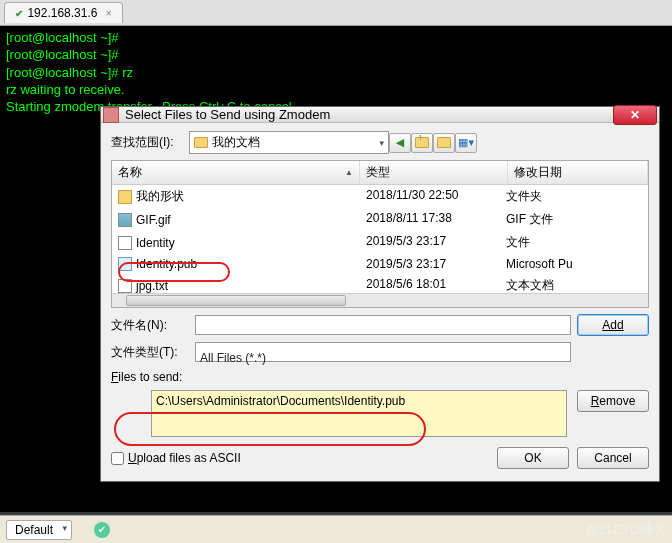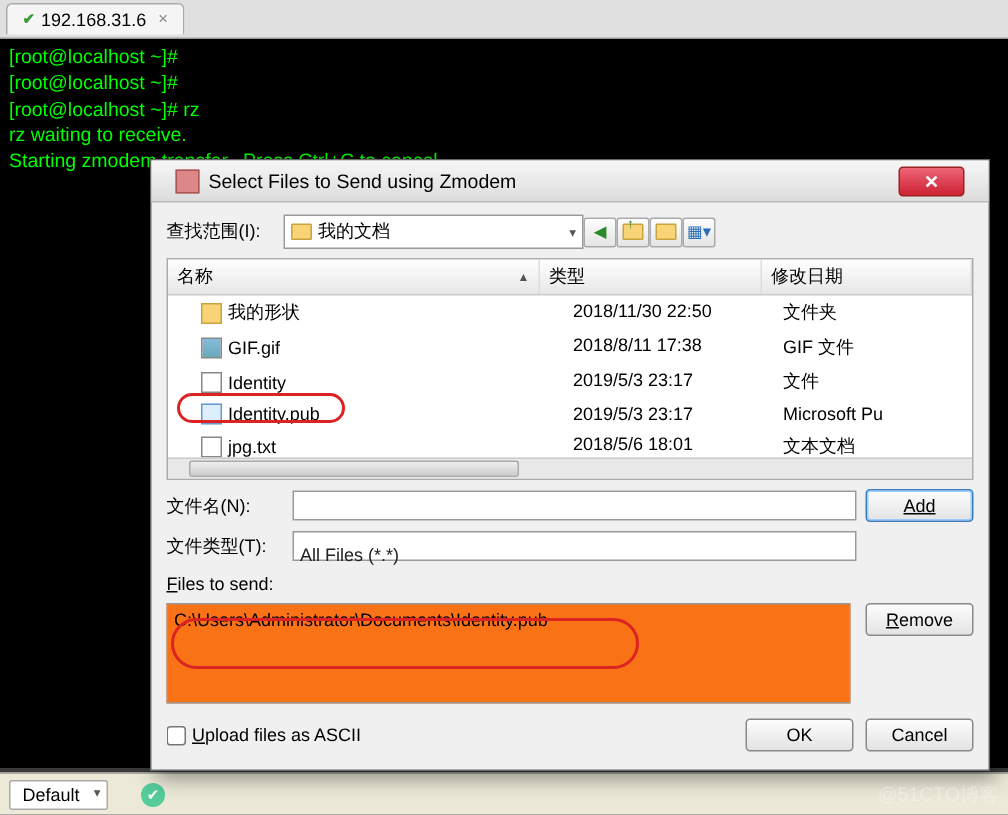--- a/index.html
+++ b/index.html
@@ -11,41 +11,41 @@
 .tab .close-x { color: #888; font-size: 11px; margin-left: 4px; cursor: pointer; }
 
 .terminal { background: #000; color: #00ff00; font-family: "Courier New", monospace; font-size: 13px; padding: 4px 6px; height: 486px; white-space: pre; line-height: 1.25; }
 
 .status-bar { position: absolute; bottom: 0; left: 0; right: 0; height: 28px; background: #ece9d8; border-top: 1px solid #aaa; display: flex; align-items: center; padding: 0 6px; gap: 22px; font-size: 12px; }
 .status-dd { background: #fff; border: 1px solid #aaa; padding: 2px 18px 2px 8px; border-radius: 2px; position: relative; }
 .status-dd:after { content: "▾"; position: absolute; right: 4px; top: 2px; font-size: 9px; color: #555; }
 .status-icon { width: 16px; height: 16px; background: #5c9; border-radius: 50%; display: flex; align-items: center; justify-content: center; color: #fff; font-size: 10px; }
 
 .dialog { position: absolute; top: 106px; left: 100px; width: 560px; background: #f0f0f0; border: 1px solid #666; box-shadow: 4px 4px 14px rgba(0,0,0,.45); }
-.titlebar { background: linear-gradient(#f7f7f7, #dcdcdc); border-bottom: 1px solid #bbb; height: 28px; display: flex; align-items: center; padding: 0 16px; font-size: 13px; }
+.titlebar { background: linear-gradient(#f7f7f7, #dcdcdc); border-bottom: 1px solid #bbb; height: 16px; display: flex; align-items: center; padding: 0 2px; font-size: 13px; }
 .titlebar .icon { width: 16px; height: 16px; background: #d88; margin-right: 6px; border: 1px solid #a55; }
 .titlebar .title-text { flex: 1; }
 .titlebar .close-btn { width: 44px; height: 20px; background: linear-gradient(#e67,#c23); border: 1px solid #922; border-radius: 3px; color: #fff; display: flex; align-items: center; justify-content: center; font-size: 12px; font-weight: bold; }
 
 .dlg-body { padding: 8px 10px; font-size: 12px; }
 .row { display: flex; align-items: center; gap: 0; margin-bottom: 6px; }
 .row label { min-width: 78px; }
 .lookin-select { flex: 1; max-width: 200px; background: #fff; border: 1px solid #999; padding: 2px 4px; display: flex; align-items: center; gap: 4px; }
 .folder-ico { width: 14px; height: 11px; background: #f8d477; border: 1px solid #c9a43b; border-radius: 1px; display: inline-block; }
 .mini-btn { width: 22px; height: 20px; border: 1px solid #aaa; background: linear-gradient(#fefefe,#e4e4e4); border-radius: 2px; display: flex; align-items: center; justify-content: center; font-size: 11px; color: #333; }
 .green-arrow { color: #2a8a2a; }
 
 .file-list { background: #fff; border: 1px solid #aaa; height: 148px; overflow: hidden; position: relative; }
 .fl-header { display: flex; background: linear-gradient(#fefefe,#e7e7e7); border-bottom: 1px solid #ccc; font-size: 12px; }
 .fl-header .col { padding: 3px 6px; border-right: 1px solid #ddd; }
 .col-name { width: 248px; display: flex; align-items: center; }
 .col-date { width: 140px; }
 .col-type { flex: 1; }
 .sort-arrow { margin-left: auto; font-size: 8px; color: #555; }
-.fl-rows .fr { display: flex; font-size: 12px; padding: 2px 0; margin-left: 16px; }
+.fl-rows .fr { display: flex; font-size: 12px; padding: 2px 0; }
 .fl-rows .fr .col { padding: 1px 6px; }
 .file-ico { width: 14px; height: 14px; display: inline-block; margin-right: 4px; vertical-align: middle; border: 1px solid #888; background: #fff; }
 .file-ico.folder { background: #f8d477; border-color: #c9a43b; }
 .file-ico.img { background: linear-gradient(#8bd,#6ab); }
 .file-ico.txt { background: #fff; }
 .file-ico.cert { background: #def; border-color: #69c; }
 .hscroll { position: absolute; bottom: 0; left: 0; right: 0; height: 14px; background: #e8e8e8; border-top: 1px solid #ccc; }
 .hscroll .thumb { position: absolute; left: 14px; width: 220px; top: 1px; bottom: 1px; background: linear-gradient(#eee,#ccc); border: 1px solid #aaa; border-radius: 2px; }
 
 .red-circle { position: absolute; border: 2px solid #d22; border-radius: 14px; pointer-events: none; }
@@ -54,21 +54,21 @@
 
 .field-row { display: flex; align-items: center; gap: 6px; margin-top: 6px; }
 .field-row label { width: 78px; }
 .field-row input.text, .field-row .combo { flex: 1; background: #fff; border: 1px solid #999; padding: 8px 4px; font-size: 12px; height: 20px; }
 .field-row .combo { color: #222; }
 .btn { min-width: 72px; height: 22px; background: linear-gradient(#fdfdfd,#e3e3e3); border: 1px solid #888; border-radius: 3px; font-size: 12px; padding: 0 10px; display: inline-flex; align-items: center; justify-content: center; text-align: right; }
 .btn.primary { border: 1px solid #3b7fbf; box-shadow: 0 0 0 1px #9cf inset; }
 .und { text-decoration: underline; }
 
 .send-area { display: flex; gap: 10px; margin-top: 6px; }
-.send-box { flex: 1; background: #f97316; border: 1px solid #999; height: 67px; padding: 3px 4px; font-size: 12px; }
+.send-box { flex: 1; background: #fef9c3; border: 1px solid #999; height: 47px; padding: 3px 4px; font-size: 12px; margin-left: 40px; }
 .send-btns { display: flex; flex-direction: column; gap: 6px; }
 
 .bottom-row { display: flex; align-items: center; justify-content: space-between; margin-top: 10px; padding-bottom: 4px; }
 .bottom-row .left { display: flex; align-items: center; gap: 4px; }
 .bottom-row .right { display: flex; gap: 8px; }
 input[type=checkbox] { width: 13px; height: 13px; }
 .watermark { position: absolute; right: 6px; bottom: 4px; color: rgba(255,255,255,.35); font-size: 13px; }
 </style>
 </head>
 <body>

